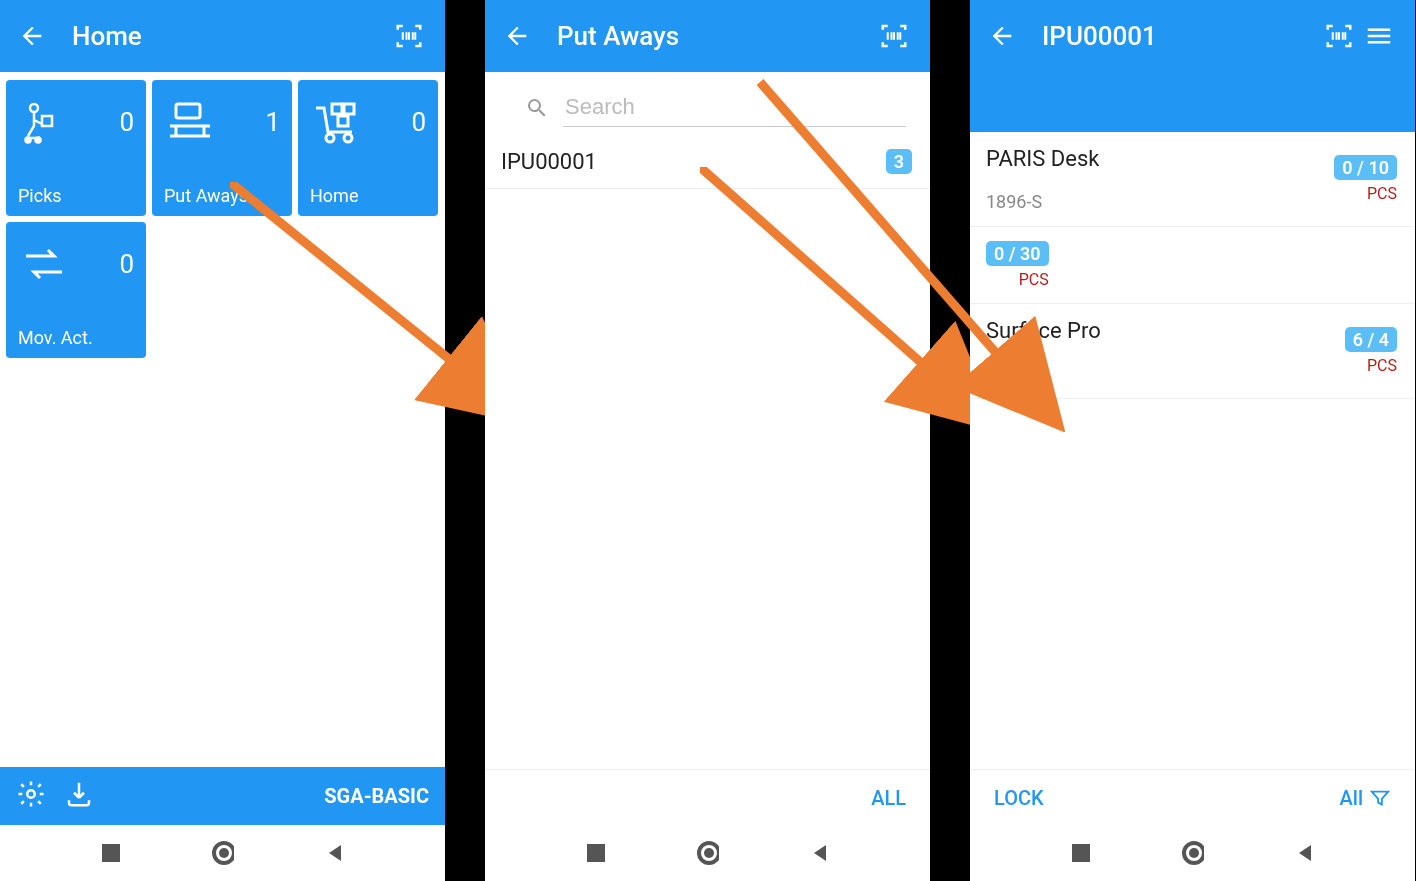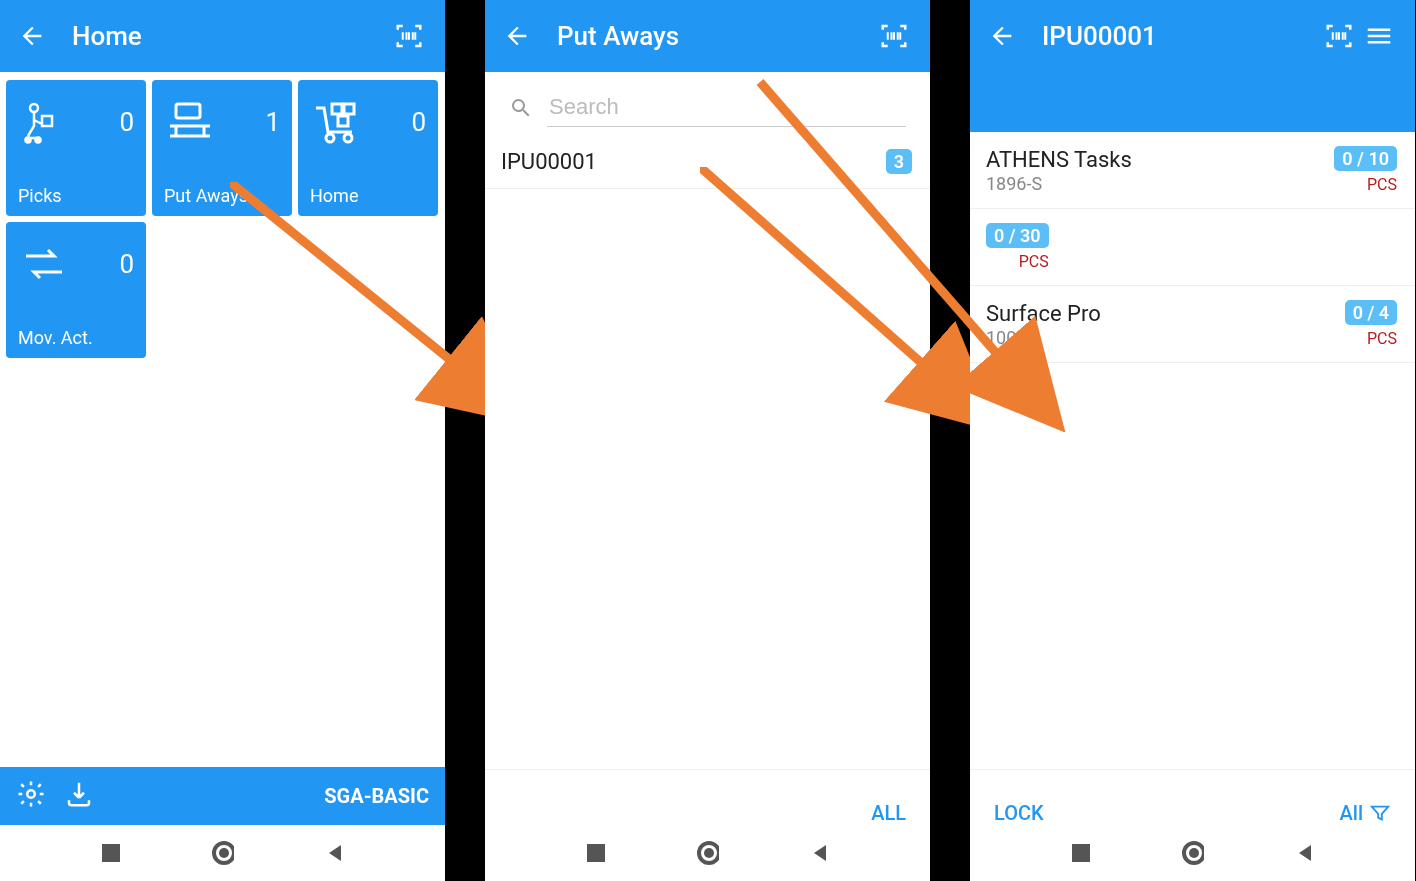--- a/index.html
+++ b/index.html
@@ -106,21 +106,21 @@
     flex-shrink: 0;
   }
   .nav-bar .navshape {
     width: 22px; height: 22px;
     display: flex; align-items: center; justify-content: center;
   }
   
   .search-row {
     display: flex;
     align-items: center;
-    padding: 16px 24px 8px 24px;
+    padding: 16px 24px 8px 40px;
     gap: 14px;
   }
   .search-row input {
     border: none;
     border-bottom: 1px solid #ccc;
     flex: 1;
     font-size: 22px;
     padding: 6px 2px;
     outline: none;
     color: #444;
@@ -130,39 +130,39 @@
   .list { background: #fff; }
   .list-row {
     display: flex;
     align-items: center;
     justify-content: space-between;
     padding: 14px 18px 14px 16px;
     border-bottom: 1px solid #eee;
     cursor: pointer;
   }
   .list-row .primary { font-size: 22px; color: #222; }
-  .list-row .secondary { font-size: 18px; color: #888; margin-top: 1px; }
+  .list-row .secondary { font-size: 18px; color: #888; margin-top: 20px; }
   .list-row .left { display: flex; flex-direction: column; }
   .list-row .right { display: flex; flex-direction: column; align-items: flex-end; }
   .badge {
     background: #5bbef7;
     color: #fff;
     border-radius: 5px;
     padding: 2px 8px;
     font-size: 18px;
     font-weight: 600;
     min-width: 24px;
     text-align: center;
   }
   .unit { font-size: 16px; color: #b91c1c; margin-top: 4px; }
   
   .footer {
     height: 56px;
     display: flex;
-    align-items: flex-end;
+    align-items: center;
     padding: 0 24px;
     border-top: 1px solid #eee;
     margin-top: auto;
   }
   .footer .spacer { flex: 1; }
   .footer .link {
     color: #2196F3;
     font-size: 20px;
     font-weight: 500;
     cursor: pointer;
@@ -395,41 +395,41 @@
           <path d="M3 6h18v2H3zM3 11h18v2H3zM3 16h18v2H3z"></path>
         </svg>
     </div>
   </div>
   <div class="subheader"></div>
 
   <div class="content-area">
     <div class="list">
       <div class="list-row">
         <div class="left">
-          <span class="primary">ATHENS Tasks</span>
+          <span class="primary">PARIS Desk</span>
           <span class="secondary">1896-S</span>
         </div>
         <div class="right">
           <span class="badge">0 / 10</span>
           <span class="unit">PCS</span>
         </div>
       </div>
       <div class="list-row">
         <div class="right">
           <span class="badge">0 / 30</span>
           <span class="unit">PCS</span>
         </div>
       </div>
       <div class="list-row">
         <div class="left">
           <span class="primary">Surface Pro</span>
           <span class="secondary">1000</span>
         </div>
         <div class="right">
-          <span class="badge">0 / 4</span>
+          <span class="badge">6 / 4</span>
           <span class="unit">PCS</span>
         </div>
       </div>
     </div>
 
     <svg class="arrow" style="left:-240px; top:-80px;" width="340" height="380">
       <defs>
           <marker id="ah3" markerWidth="12" markerHeight="12" refX="6" refY="6" orient="auto">
             <path d="M0 0 L12 6 L0 12 Z" fill="#ED7D31"></path>
           </marker>

